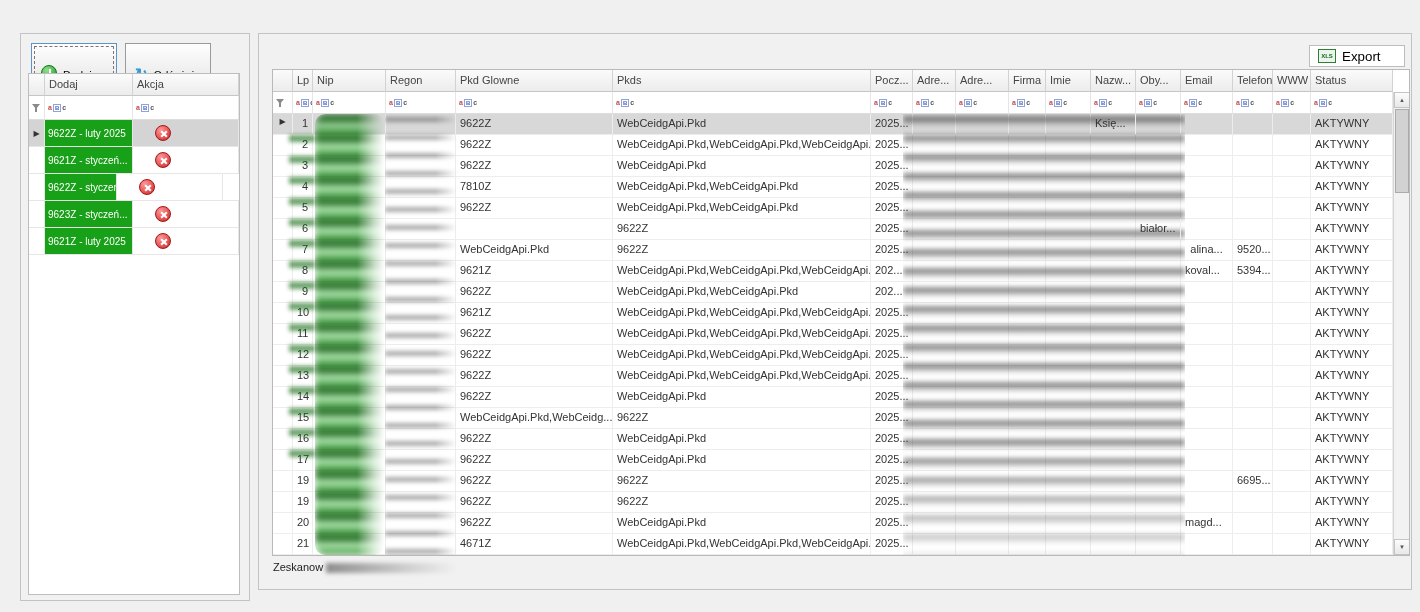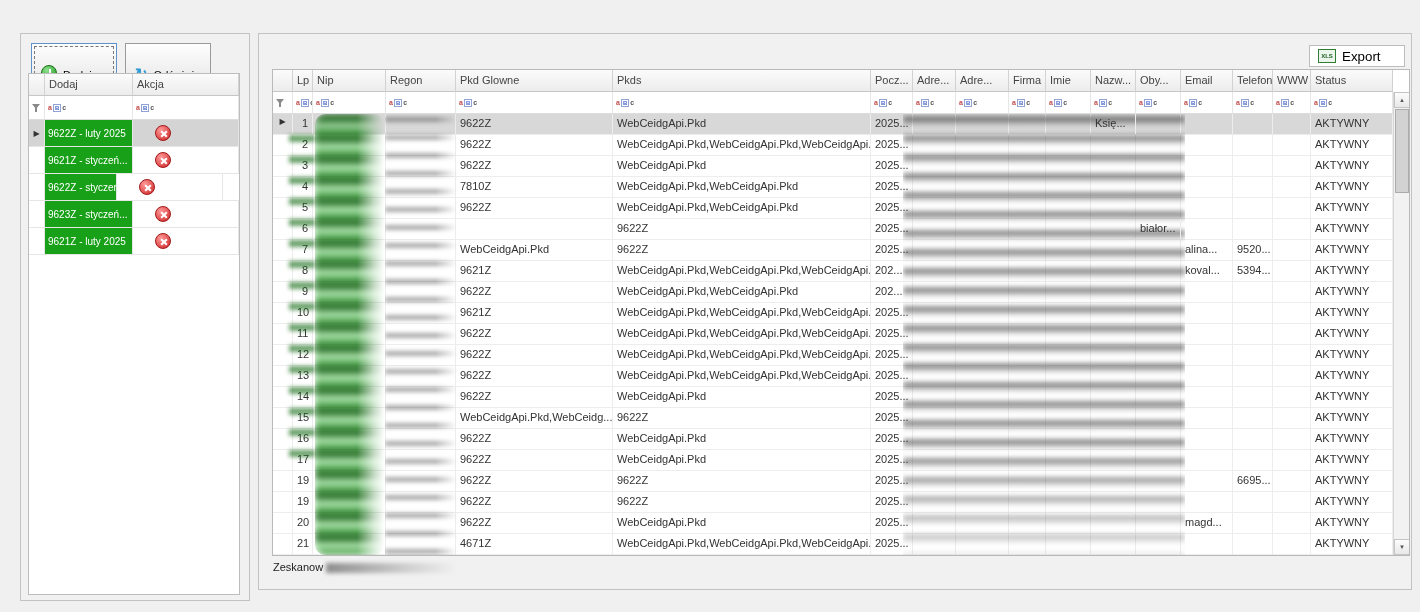--- a/index.html
+++ b/index.html
@@ -473,21 +473,21 @@
             <div class="cell" style="width: 70px;"></div>
             <div class="cell" style="width: 157px;">WebCeidgApi.Pkd</div>
             <div class="cell" style="width: 258px;">9622Z</div>
             <div class="cell" style="width: 42px;">2025...</div>
             <div class="cell" style="width: 43px;"></div>
             <div class="cell" style="width: 53px;"></div>
             <div class="cell" style="width: 37px;"></div>
             <div class="cell" style="width: 45px;"></div>
             <div class="cell" style="width: 45px;"></div>
             <div class="cell" style="width: 45px;"></div>
-            <div class="cell frag" style="width: 52px;">alina...</div>
+            <div class="cell frag" style="width: 52px; text-align: center;">alina...</div>
             <div class="cell frag" style="width: 40px;">9520...</div>
             <div class="cell" style="width: 38px;"></div>
             <div class="cell" style="width: 82px;">AKTYWNY</div>
           </div>
           <div class="row">
             <div class="cell ind" style="width: 20px;"></div>
             <div class="cell num" style="width: 20px;">8</div>
             <div class="cell" style="width: 73px;"></div>
             <div class="cell" style="width: 70px;"></div>
             <div class="cell" style="width: 157px;">9621Z</div>

